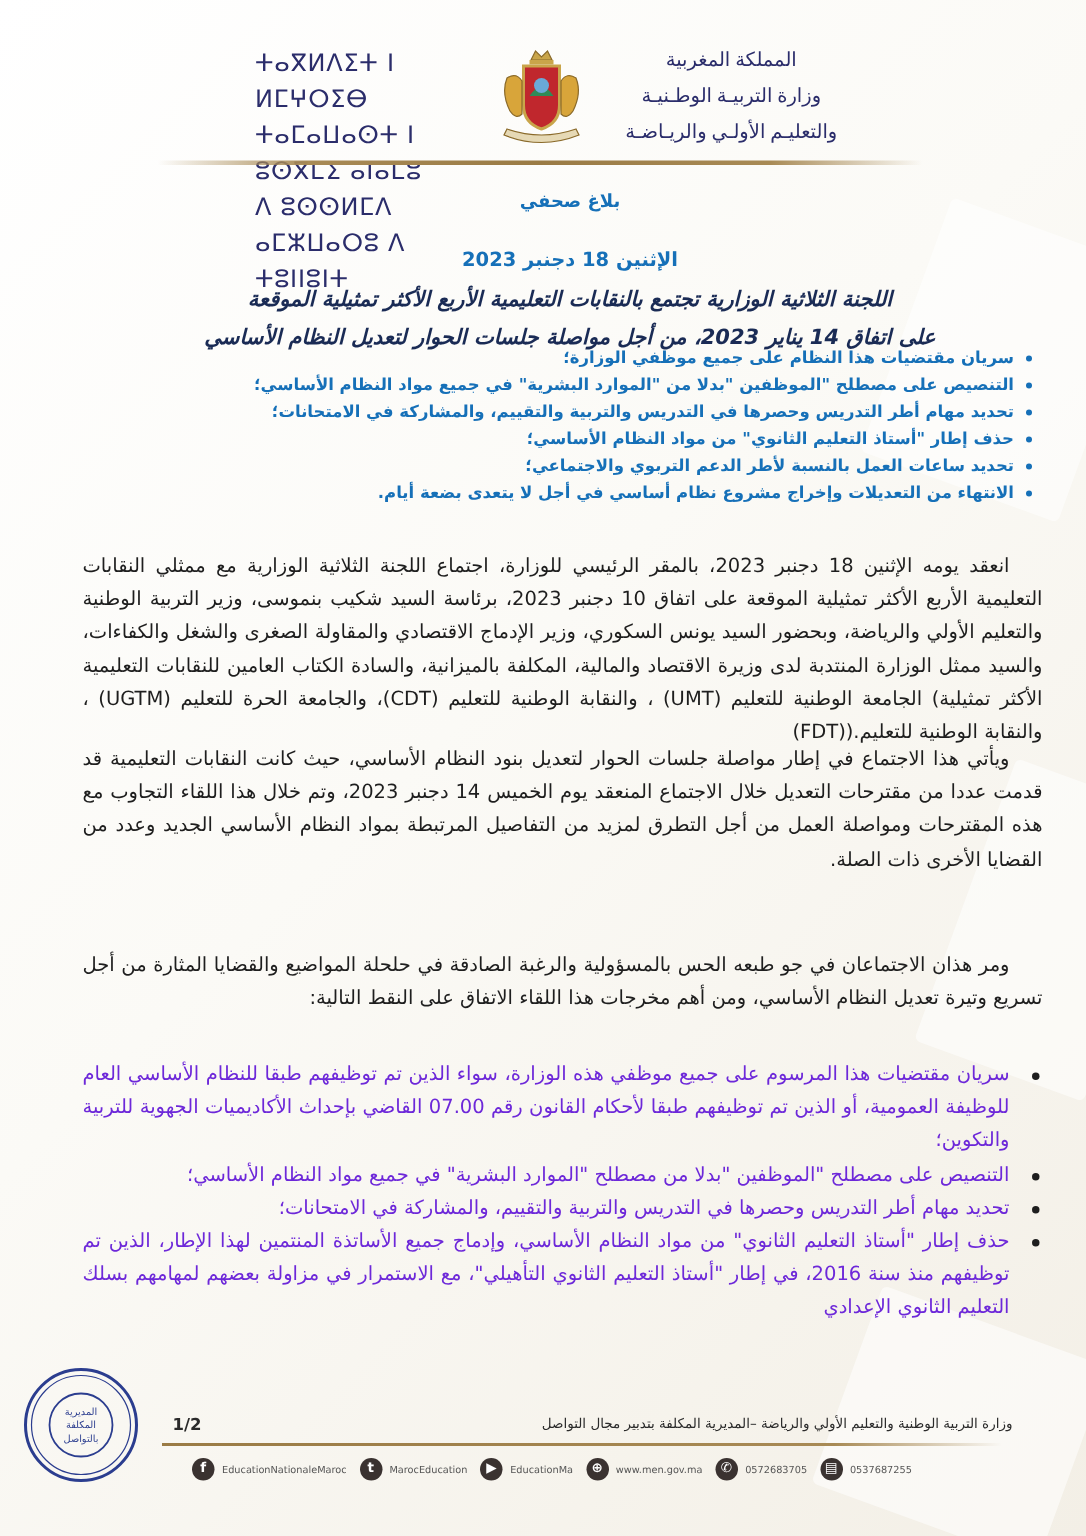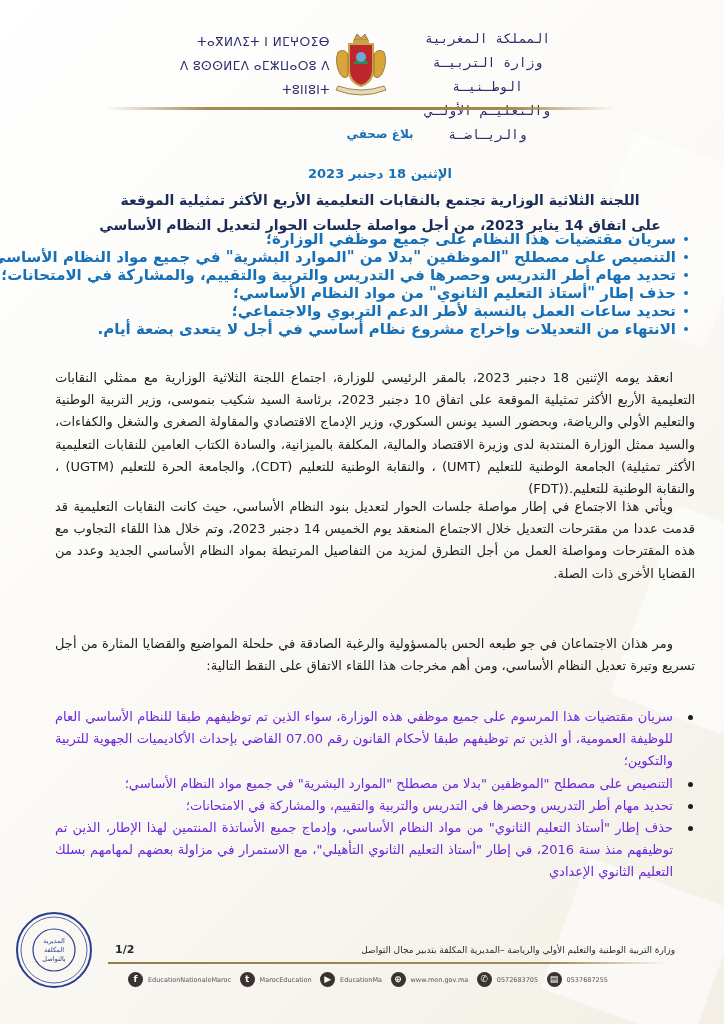--- a/index.html
+++ b/index.html
@@ -10,48 +10,48 @@
     font-family: "DejaVu Sans", sans-serif;
     color: #1e1e1e;
   }
   .bg-shape {
     position: absolute; background: rgba(255,255,255,0.55);
     transform: rotate(20deg); border-radius: 4px;
   }
   .header { position: absolute; left: 0; top: 0; width: 724px; height: 112px; }
   .amazigh {
     position: absolute; left: 170px; top: 30px; width: 160px;
-    text-align: right; color: #2b2d6b; font-size: 12px; line-height: 24px;
+    color: #2b2d6b; font-size: 16px; line-height: 24px;
     letter-spacing: 0.5px; font-family: "DejaVu Sans", sans-serif;
   }
   .arabic-head {
     position: absolute; left: 395px; top: 28px; width: 185px;
     direction: rtl; text-align: center; color: #2b2d6b;
-    font-family: Liberation Mono, monospace; font-size: 13px; line-height: 24px;
+    font-family: Liberation Serif, serif; font-size: 13px; line-height: 24px;
   }
   .emblem {
     position: absolute; left: 330px; top: 30px; width: 62px; height: 70px;
   }
   .header-rule {
     position: absolute; left: 105px; top: 107px; width: 510px; height: 3px;
     background: linear-gradient(90deg, rgba(170,140,80,0) 0%, #a88a55 20%, #9a7b45 50%, #a88a55 80%, rgba(170,140,80,0) 100%);
   }
   .title-block { position: absolute; left: 60px; top: 122px; width: 640px; text-align: center; direction: rtl; }
   .title {
     color: #1670b8; font-size: 12px; font-weight: bold; line-height: 24px;
   }
   .date {
     color: #1670b8; font-size: 13px; font-weight: bold; line-height: 20px; margin-top: 18px;
   }
   .headline {
-    color: #1a2b55; font-size: 14px; font-weight: bold; line-height: 25px; margin-top: 4px;
+    color: #1a2b55; font-size: 14px; font-weight: bold; line-height: 25px; margin-top: 4px; font-style: italic;
   }
   .summary {
     position: absolute; left: 130px; top: 230px; width: 560px; direction: rtl;
-    list-style: none; color: #1670b8; font-size: 15px; line-height: 18px; font-weight: bold;
+    list-style: none; color: #1670b8; font-size: 11px; line-height: 18px; font-weight: bold;
   }
   .summary li { position: relative; padding-right: 14px; white-space: nowrap; }
   .summary li::before {
     content: ""; position: absolute; right: 2px; top: 7px; width: 4px; height: 4px;
     border-radius: 50%; background: #1670b8;
   }
   .body {
     position: absolute; left: 55px; width: 640px; direction: rtl; text-align: justify;
     font-size: 13px; line-height: 22.2px; color: #1e1e1e;
   }
@@ -96,20 +96,21 @@
 </head>
 <body>
 
 <div class="bg-shape" style="left:600px;top:150px;width:140px;height:180px;"></div>
 <div class="bg-shape" style="left:640px;top:520px;width:120px;height:200px;"></div>
 <div class="bg-shape" style="left:560px;top:880px;width:160px;height:140px;"></div>
 
 <header class="header">
   <div class="amazigh">
     <div>ⵜⴰⴳⵍⴷⵉⵜ ⵏ ⵍⵎⵖⵔⵉⴱ</div>
+    <div>ⵜⴰⵎⴰⵡⴰⵙⵜ ⵏ ⵓⵙⴳⵎⵉ ⴰⵏⴰⵎⵓ</div>
     <div>ⴷ ⵓⵙⵙⵍⵎⴷ ⴰⵎⵣⵡⴰⵔⵓ ⴷ ⵜⵓⵏⵏⵓⵏⵜ</div>
   </div>
 
   <svg class="emblem" viewBox="0 0 62 70">
     <path d="M24 10 L27 4 L31 8 L35 4 L38 10 Z" fill="#c9a54a" stroke="#8a6a2a" stroke-width="0.8"></path>
     <rect x="23" y="10" width="16" height="3" fill="#c9a54a"></rect>
     <path d="M19 14 H43 V40 Q43 52 31 56 Q19 52 19 40 Z" fill="#c0272d" stroke="#c9a54a" stroke-width="2"></path>
     <path d="M23 34 Q31 22 39 34 Z" fill="#2e8b57"></path>
     <circle cx="31" cy="27" r="5" fill="#6aa9d8"></circle>
     <path d="M8 22 Q4 32 10 44 Q14 50 18 46 L18 24 Q14 18 8 22 Z" fill="#d8a53a" stroke="#8a6a2a" stroke-width="0.8"></path>

